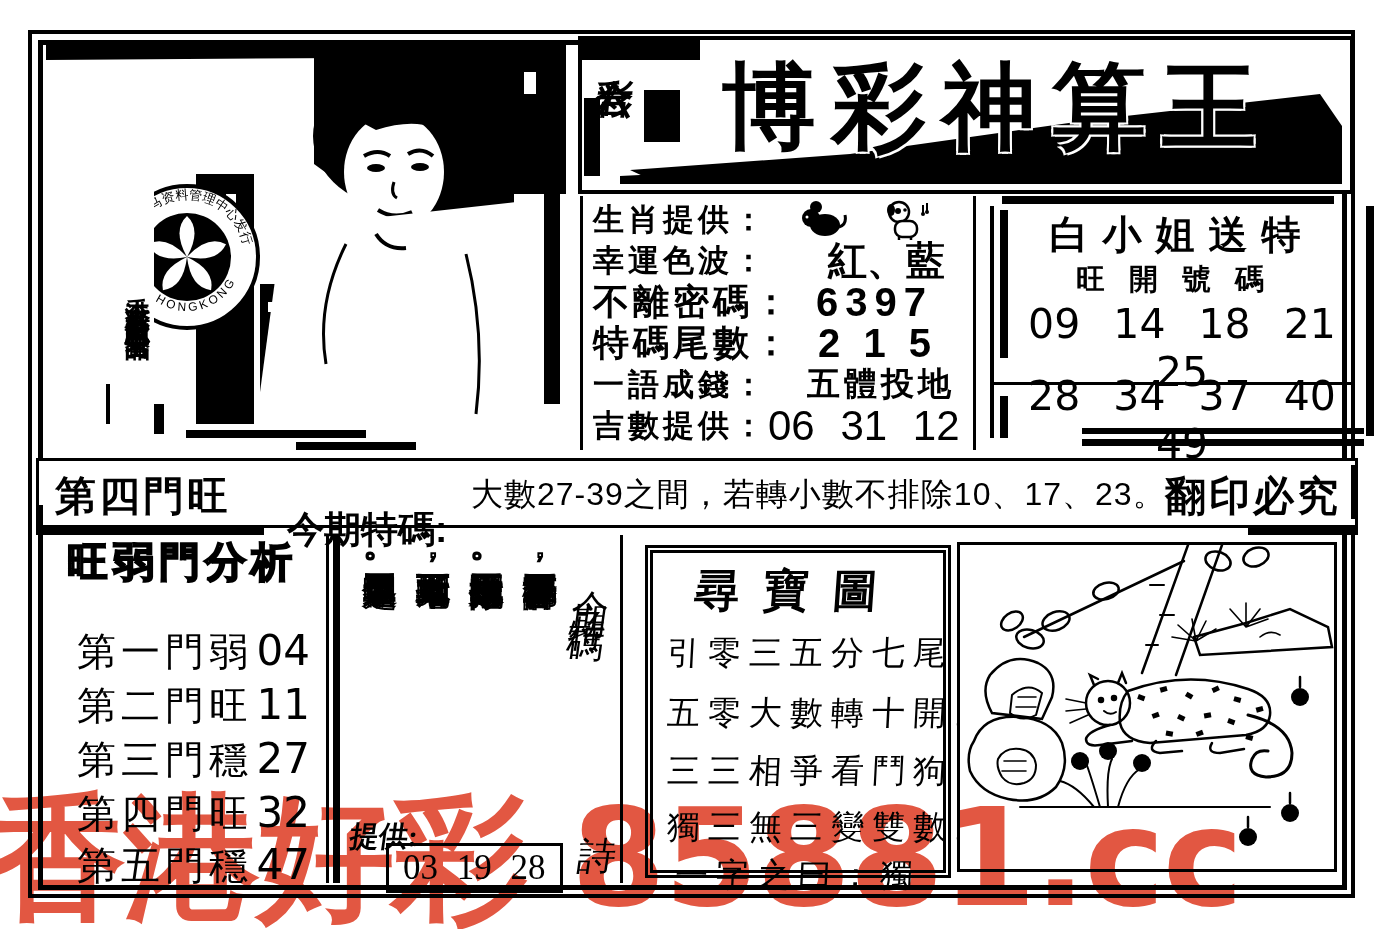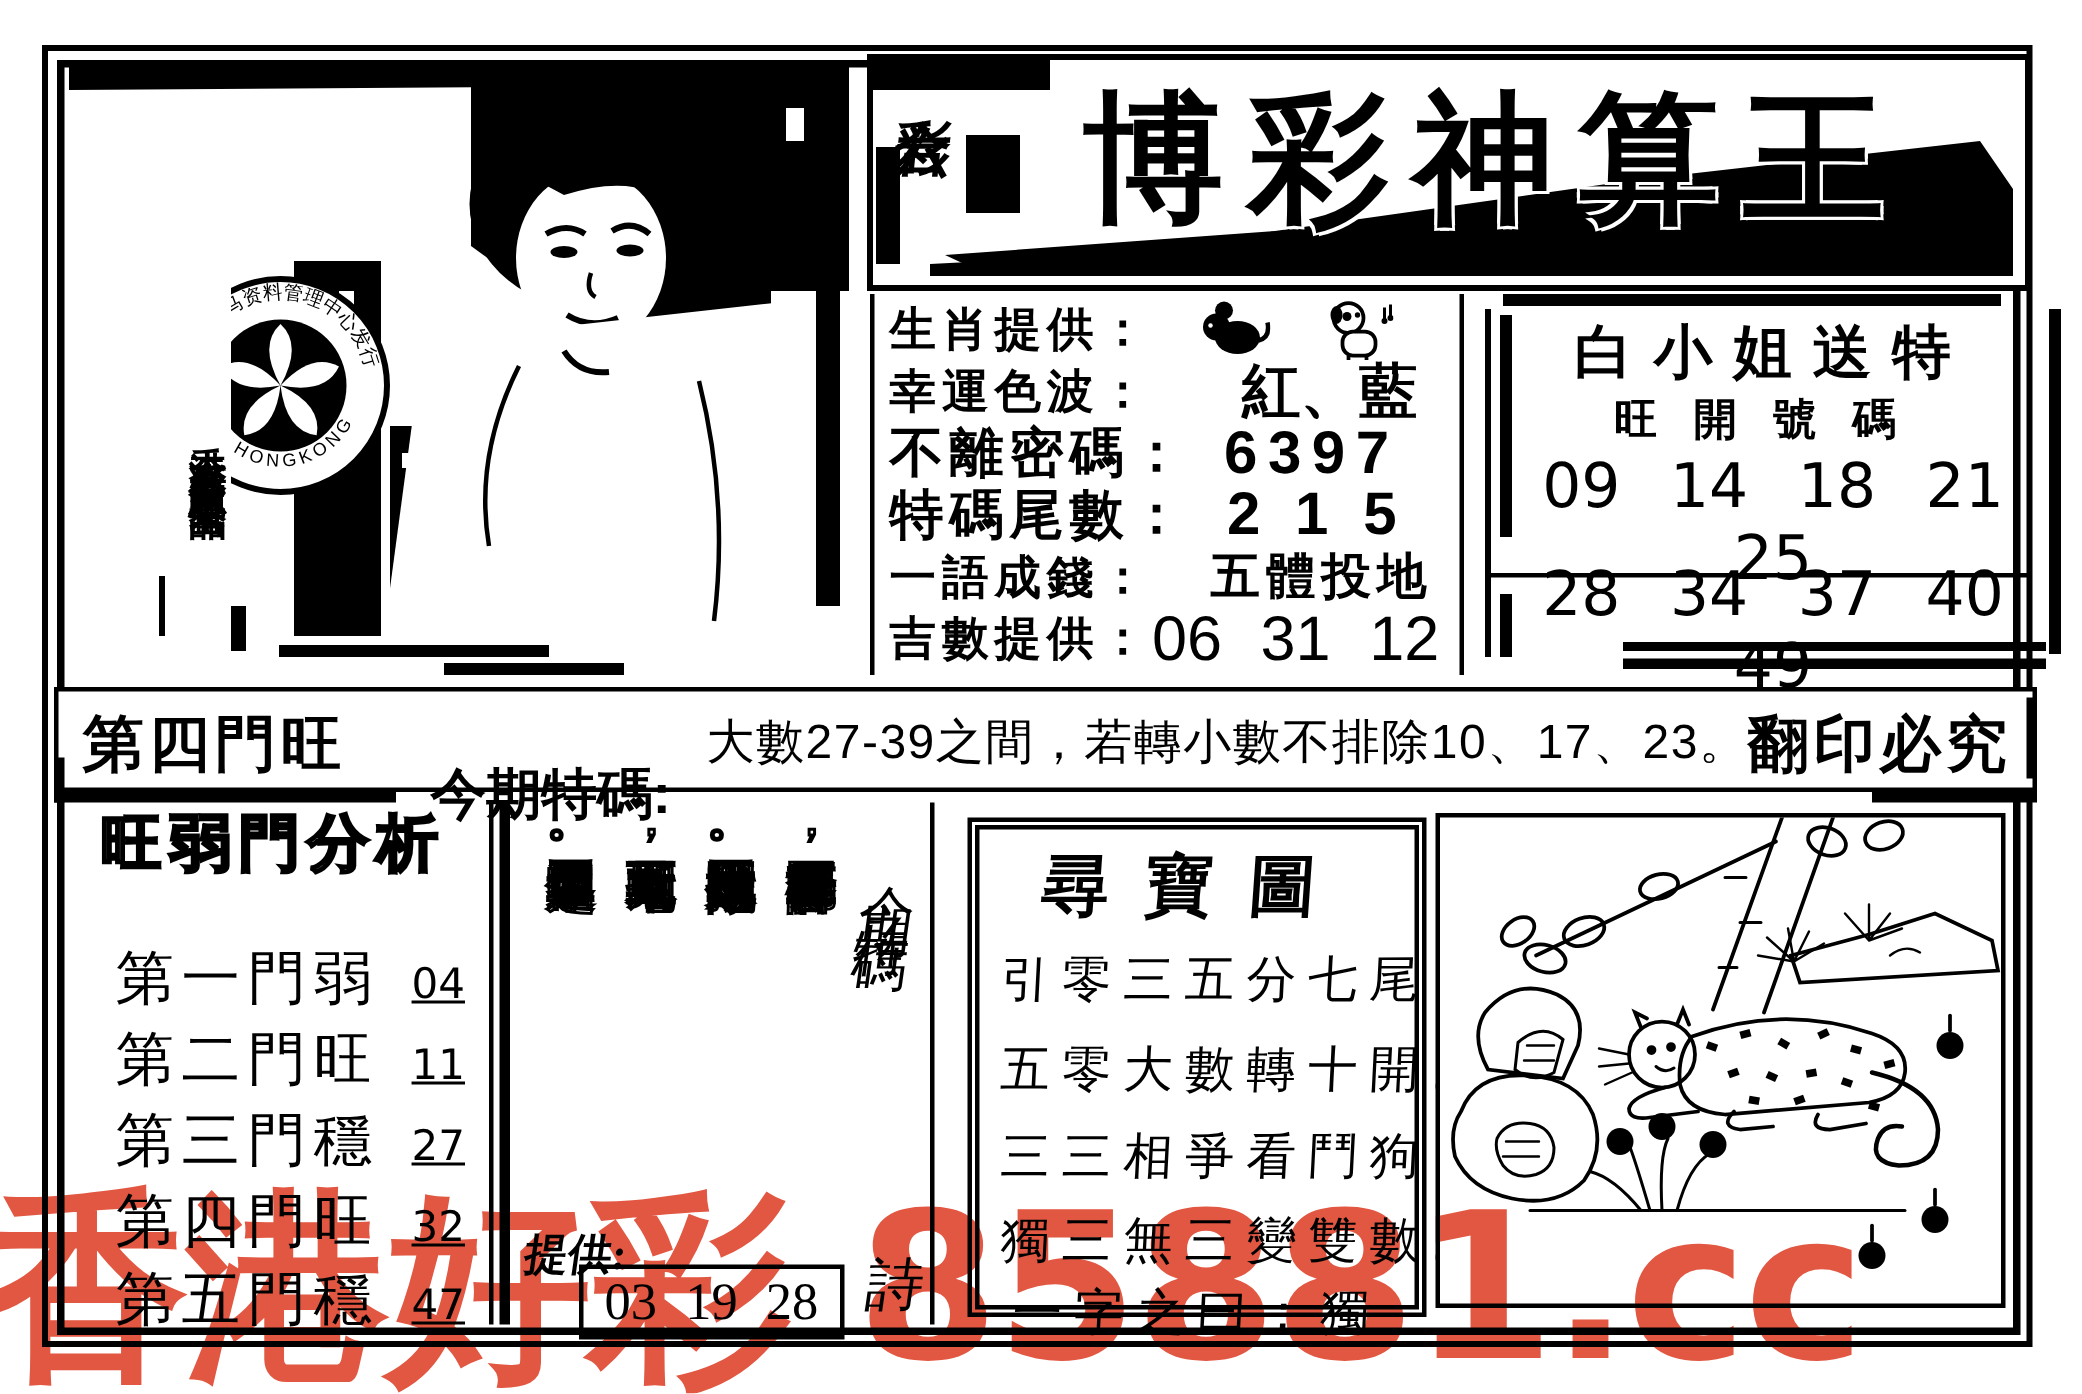--- a/index.html
+++ b/index.html
@@ -37,21 +37,21 @@
   .madam .nums{left:0;width:100%;text-align:center;font-size:41px;word-spacing:20px;
                font-family:"DejaVu Sans",sans-serif;}
   
   .band{left:36px;top:458px;width:1316px;height:64px;border:3px solid #000;background:#fff;}
   .band .heavy{font-size:41px;font-weight:900;letter-spacing:3px;}
   
   .gate{left:40px;top:535px;width:284px;height:350px;}
   .gate .title{left:0;top:0;width:100%;text-align:center;font-size:41px;font-weight:800;letter-spacing:5px;}
   .gaterow{position:absolute;left:14px;right:14px;display:flex;justify-content:space-between;align-items:baseline;}
   .gaterow .gl{font-size:39px;letter-spacing:5px;font-family:"Liberation Serif","DejaVu Serif",serif;margin-left:23px;}
-  .gaterow .gv{font-size:28px;font-family:"DejaVu Sans",sans-serif;text-decoration:underline;}
+  .gaterow .gv{font-size:42px;font-family:"DejaVu Sans",sans-serif;}
   .outline{color:#fff;-webkit-text-stroke:2px #000;text-shadow:0 0 1px #000;}
   .poem{left:342px;top:535px;width:278px;height:350px;}
   .poemcols{left:6px;top:14px;width:218px;height:284px;writing-mode:vertical-rl;text-orientation:upright;
             font-size:33px;line-height:1.62;font-family:"Liberation Serif","DejaVu Serif",serif;}
   .cursivecol{writing-mode:vertical-rl;text-orientation:upright;font-size:37px;letter-spacing:12px;
               font-family:"Liberation Serif","DejaVu Serif",serif;transform:skewX(-8deg);}
   .treasure{left:645px;top:545px;width:306px;height:333px;border:8px double #000;box-sizing:border-box;}
   .treasure .title{left:0;top:8px;width:100%;text-align:center;font-size:45px;font-weight:800;
                    letter-spacing:24px;font-family:"Liberation Serif","DejaVu Serif",serif;transform:skewX(-4deg);}
   .tline{position:absolute;left:14px;font-size:33px;letter-spacing:8px;white-space:nowrap;

